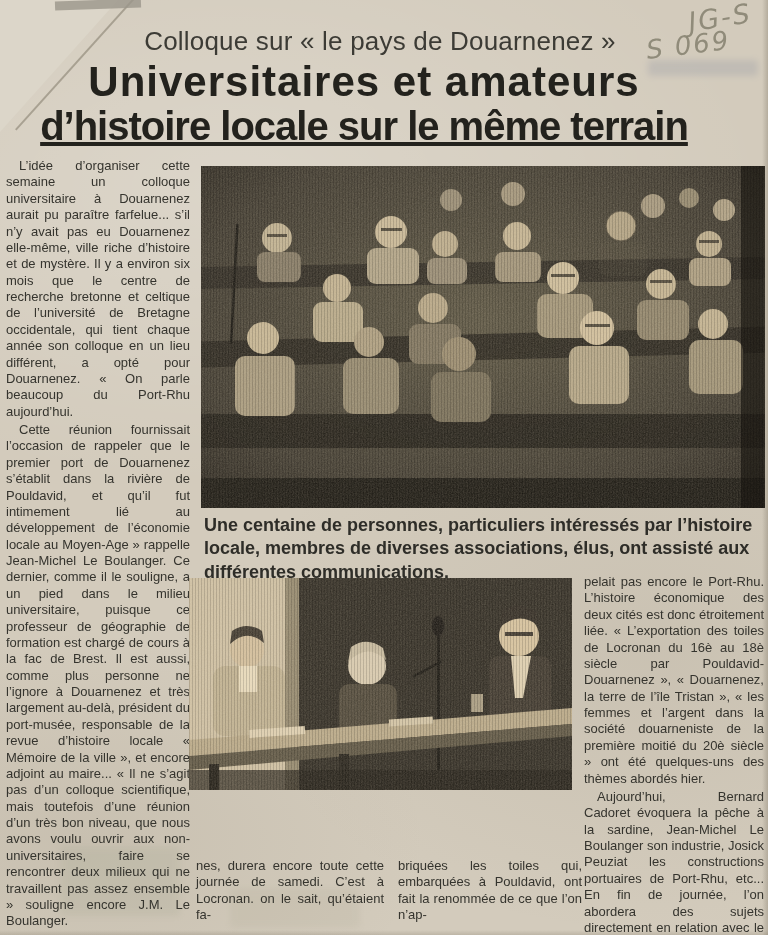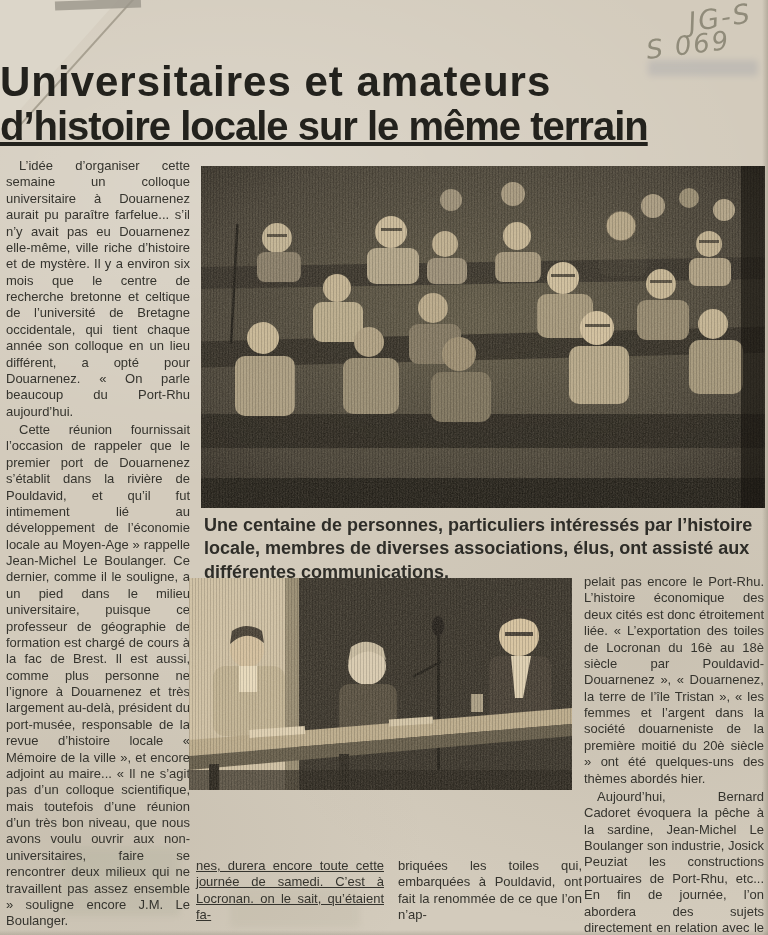--- a/index.html
+++ b/index.html
@@ -45,31 +45,31 @@
   }
   .hw1{left:688px;top:2px;font-size:27px;}
   .hw2{left:646px;top:30px;font-size:26px;transform:rotate(-7deg);}
 
   
   .kicker{
     position:absolute;left:100px;top:26px;width:560px;
     text-align:center;font-size:26px;color:#3c3b35;letter-spacing:.2px;
     white-space:nowrap;
   }
-  .headline{position:absolute;left:0;top:60px;width:728px;
+  .headline{position:absolute;left:0;top:60px;width:728px;text-align:center;
     font-weight:bold;color:#23221d;line-height:1.06;letter-spacing:-1px;}
   .headline .l1{font-size:42px;letter-spacing:1px;}
   .headline .l2{font-size:40px;text-decoration:underline;}
 
   
   .col{position:absolute;font-size:13px;line-height:1.26;text-align:justify;color:#35342e;}
   .col p{margin:0 0 2px 0;text-indent:13px;}
   #left-col{left:6px;top:158px;width:184px;}
   #right-col{left:584px;top:574px;width:180px;font-size:13px;}
-  #cont-a{left:196px;top:858px;width:188px;text-decoration:underline;}
+  #cont-a{left:196px;top:858px;width:188px;}
   #cont-b{left:398px;top:858px;width:184px;}
 
   
   .photo{position:absolute;background:#3c372f;overflow:hidden;filter:sepia(.25) contrast(.98);}
   #photo1{left:201px;top:166px;width:564px;height:342px;}
   #photo2{left:189px;top:578px;width:383px;height:212px;}
   .photo svg{display:block;width:100%;height:100%;}
   .scanlines{
     position:absolute;inset:0;
     background:repeating-linear-gradient(90deg, rgba(0,0,0,0.14) 0 1px, rgba(0,0,0,0) 1px 3px);
@@ -94,20 +94,21 @@
   <div class="corner-underlay"></div>
   <div class="corner-crease"></div>
   <div class="top-smudge"></div>
   <div class="ghost g1"></div>
   <div class="ghost g3"></div>
   <div class="ghost g4"></div>
 
   <div class="handwriting hw1">JG-S</div>
   <div class="handwriting hw2">S 069</div>
 
+  <div class="kicker">Colloque sur « le pays de Douarnenez »</div>
   <div class="headline">
     <div class="l1">Universitaires et amateurs</div>
     <div class="l2">d’histoire locale sur le même terrain</div>
   </div>
 
   <div id="left-col" class="col">
     <p>L’idée d’organiser cette semaine un colloque universitaire à Douarnenez aurait pu paraître farfelue... s’il n’y avait pas eu Douarnenez elle-même, ville riche d’histoire et de mystère. Il y a environ six mois que le centre de recherche bretonne et celtique de l’université de Bretagne occidentale, qui tient chaque année son colloque en un lieu différent, a opté pour Douarnenez. « On parle beaucoup du Port-Rhu aujourd’hui.</p>
     <p>Cette réunion fournissait l’occasion de rappeler que le premier port de Douarnenez s’établit dans la rivière de Pouldavid, et qu’il fut intimement lié au développement de l’économie locale au Moyen-Age » rappelle Jean-Michel Le Boulanger. Ce dernier, comme il le souligne, a un pied dans le milieu universitaire, puisque ce professeur de géographie de formation est chargé de cours à la fac de Brest. Il est aussi, comme plus personne ne l’ignore à Douarnenez et très largement au-delà, président du port-musée, responsable de la revue d’histoire locale « Mémoire de la ville », et encore adjoint au maire... « Il ne s’agit pas d’un colloque scientifique, mais toutefois d’une réunion d’un très bon niveau, que nous avons voulu ouvrir aux non-universitaires, faire se rencontrer deux milieux qui ne travaillent pas assez ensemble » souligne encore J.M. Le Boulanger.</p>
     <p>C’est ainsi que Jean-Louis Le Floc’h, archiviste à Quimper, Bernard Cadoret, du « Chasse-Marée », Josik Peuziat, historien amateur, Jean-Pierre Philippe, charpentier au port-musée, et quelques autres ont effectué des interventions aux côtés d’universitaires renommés.</p>
 

